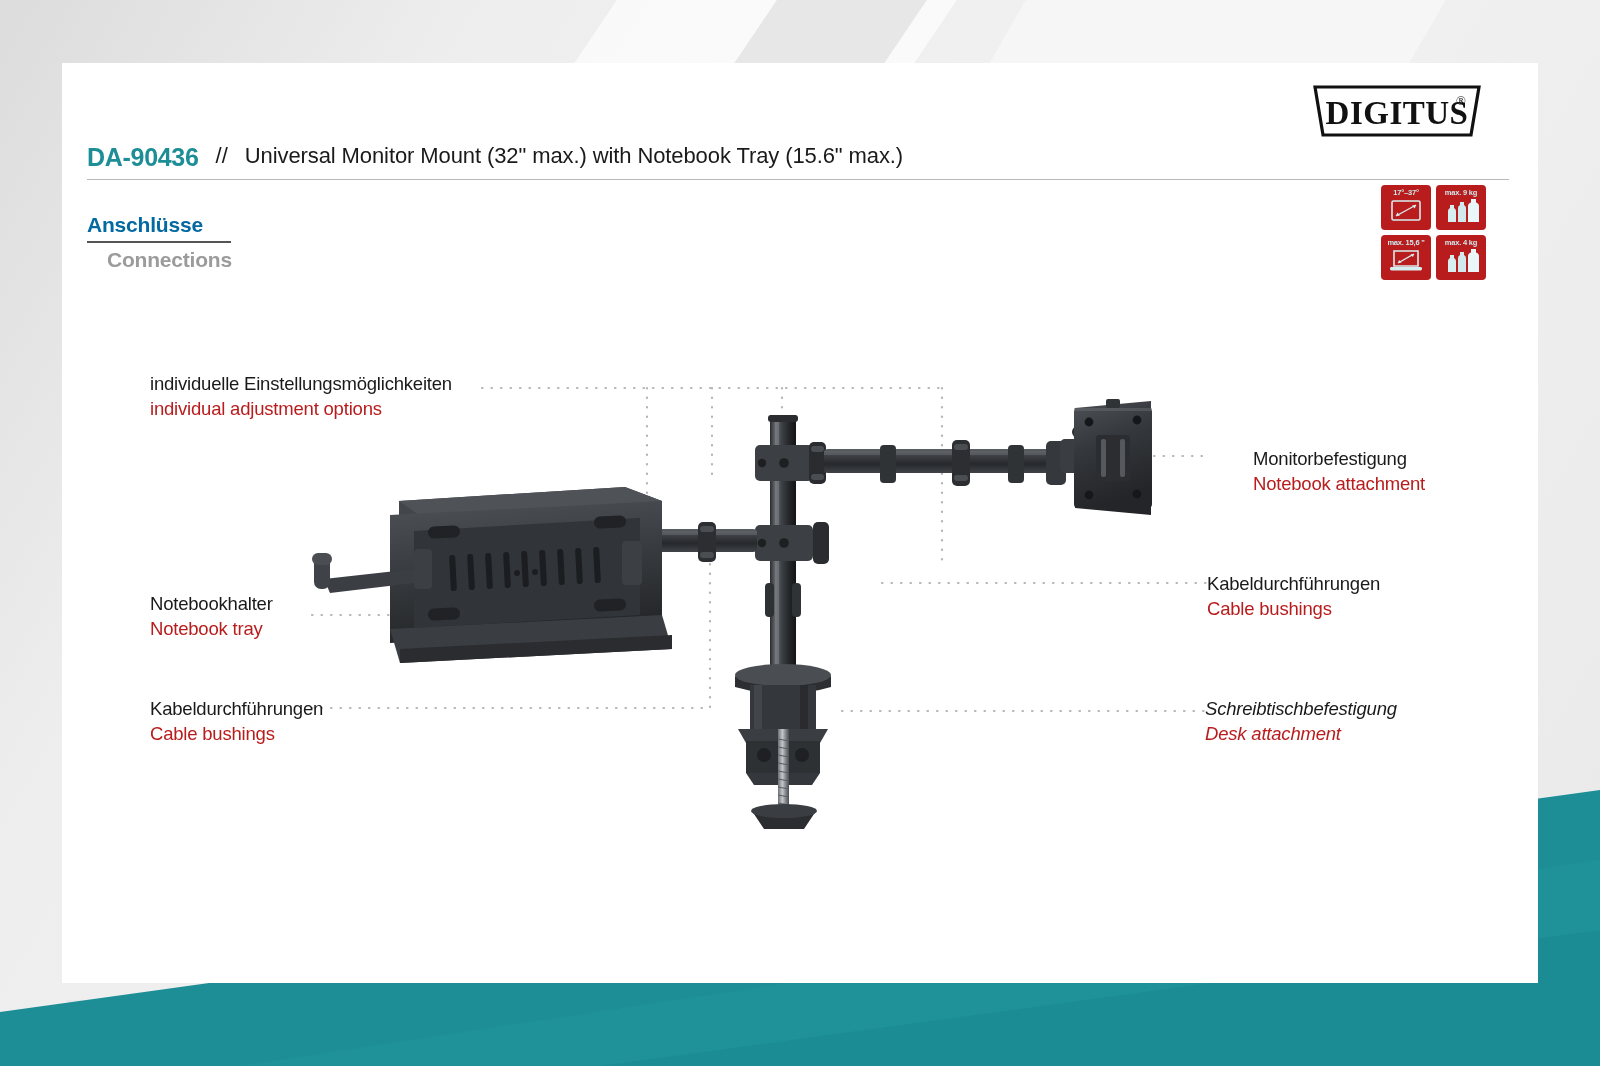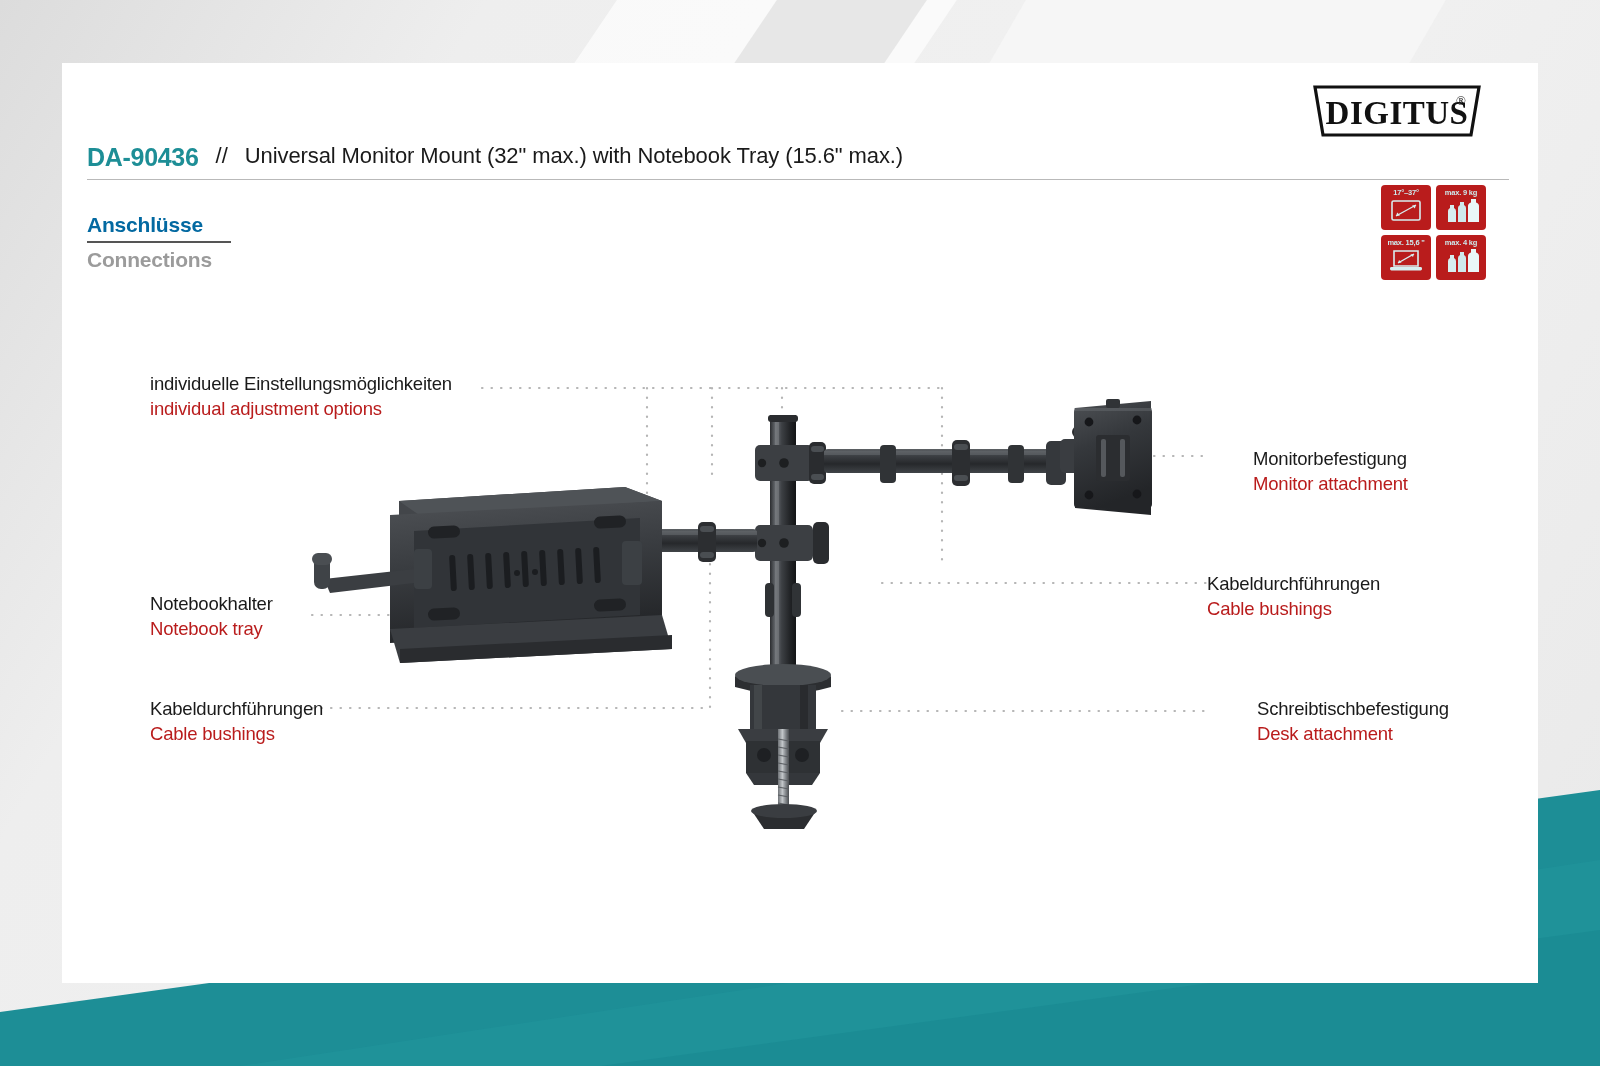--- a/index.html
+++ b/index.html
@@ -157,20 +157,21 @@
     height: 2px;
     background: #555;
     margin-top: 4px;
     margin-bottom: 5px;
   }
   .sh-en {
     font-size: 21px;
     font-weight: bold;
     color: #9b9b9b;
     letter-spacing: -.2px;
+    margin-left: 20px;
   }
 
   
   .badges {
     position: absolute;
     right: 52px;
     top: 122px;
     display: grid;
     grid-template-columns: 50px 50px;
     grid-gap: 5px;
@@ -528,27 +529,27 @@
       <div class="co-en">Notebook tray</div>
     </div>
 
     <div class="callout co-left" style="left:88px; top:625px;">
       <div class="co-de">Kabeldurchführungen</div>
       <div class="co-en">Cable bushings</div>
     </div>
 
     <div class="callout co-left" style="left:1191px; top:375px;">
       <div class="co-de">Monitorbefestigung</div>
-      <div class="co-en">Monitor attachment</div>
+      <div class="co-en">Notebook attachment</div>
     </div>
 
     <div class="callout co-left" style="left:1145px; top:500px;">
       <div class="co-de">Kabeldurchführungen</div>
       <div class="co-en">Cable bushings</div>
     </div>
 
-    <div class="callout co-left" style="left:1195px; top:625px;">
+    <div class="callout co-left" style="left:1143px; top:625px;font-style:italic;">
       <div class="co-de">Schreibtischbefestigung</div>
       <div class="co-en">Desk attachment</div>
     </div>
 
   </div>
 </div>
 
 </body></html>

